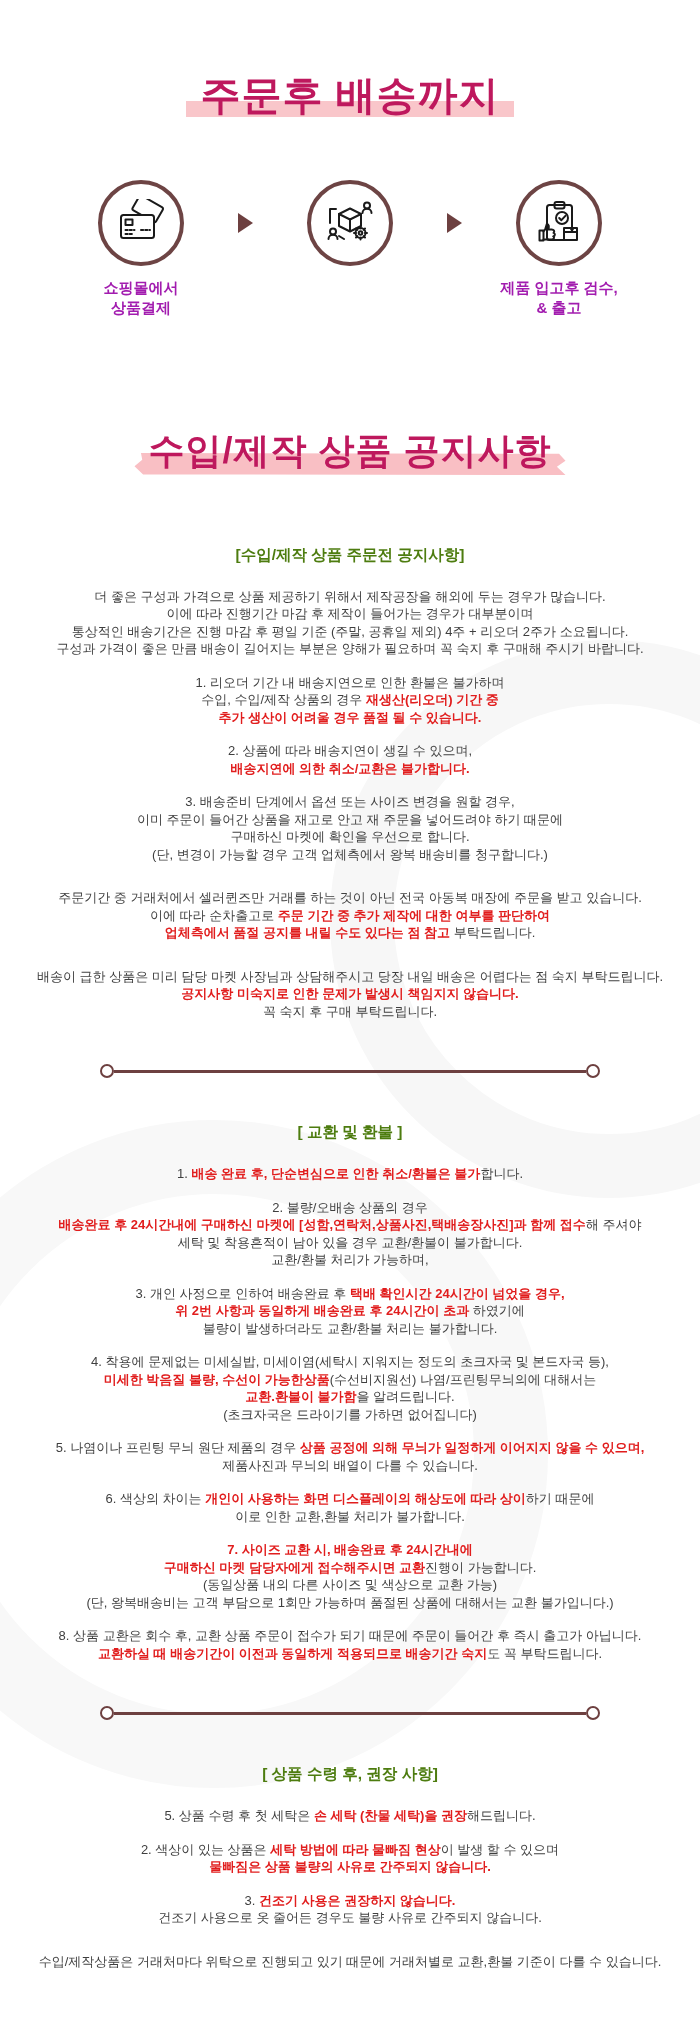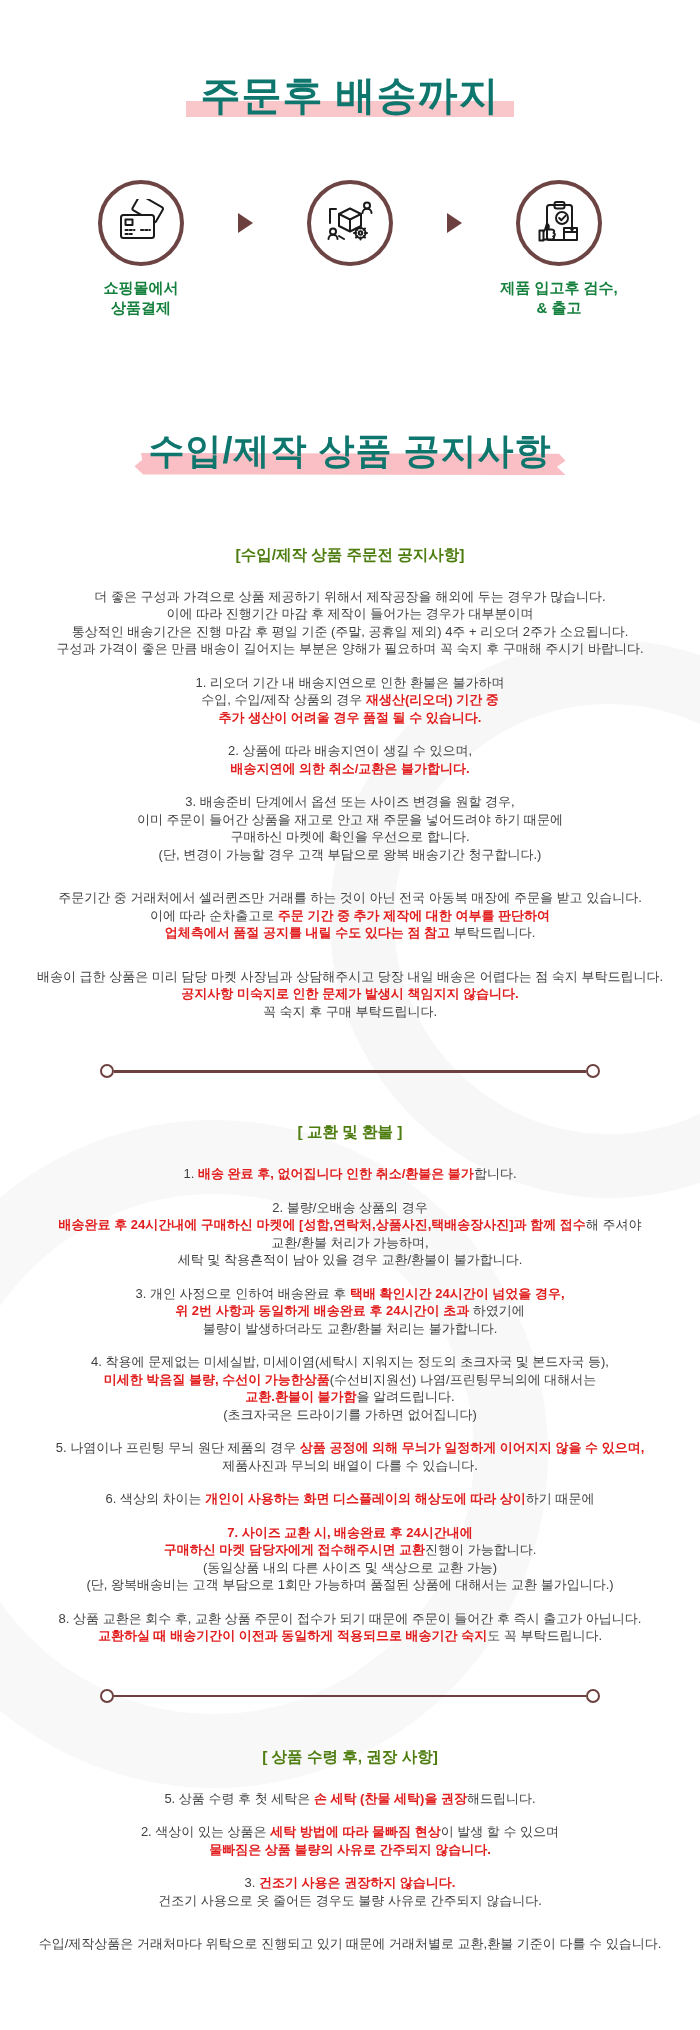--- a/index.html
+++ b/index.html
@@ -7,34 +7,34 @@
   .page{position:relative;width:700px;min-height:2030px;margin:0 auto;background:#fff;overflow:hidden;}
   .content{position:relative;z-index:1;padding:46px 20px 60px;text-align:center;}
 
   
   .wm{position:absolute;z-index:0;border-radius:50%;pointer-events:none;}
   .wm1{top:640px;left:330px;width:430px;height:430px;border:64px solid #f7f7f7;}
   .wm2{top:1120px;left:-120px;width:520px;height:520px;border:74px solid #f8f8f8;}
 
   
   .big-title{display:inline-block;position:relative;font-size:40px;font-weight:800;
-    color:#0f766e;letter-spacing:1px;line-height:1.1;}
+    color:#be185d;letter-spacing:1px;line-height:1.1;}
   .big-title .hl{position:absolute;left:-14px;right:-14px;bottom:0;height:16px;
     background:#f9c6ca;z-index:-1;}
   .title2-wrap{margin-top:84px;}
   .big-title.t2 .hl{height:22px;bottom:-4px;background:#f9bfc4;
     clip-path:polygon(1.5% 0,98.5% 3%,100% 35%,98% 62%,100% 100%,2% 97%,0 60%,1.8% 30%);}
 
   
   .steps{display:flex;justify-content:center;align-items:flex-start;margin:36px 0 0;}
   .step{display:flex;flex-direction:column;align-items:center;width:190px;}
   .circle{width:78px;height:78px;border:4px solid #6d4444;border-radius:50%;
     display:flex;align-items:center;justify-content:center;background:#fff;}
   .circle svg{width:48px;height:48px;}
-  .step-label{margin-top:12px;font-size:15px;line-height:20px;font-weight:bold;color:#15803d;}
+  .step-label{margin-top:12px;font-size:15px;line-height:20px;font-weight:bold;color:#a21caf;}
   .arrow{width:0;height:0;border-left:15px solid #6d4040;border-top:10px solid transparent;
     border-bottom:10px solid transparent;margin:33px 2px 0;}
 
   
   .sec{margin-top:44px;}
   .sec-heading{font-size:15.5px;font-weight:bold;color:#4d7c0f;margin-bottom:22px;}
   .para{font-size:13px;line-height:17.5px;margin-bottom:16px;}
   .para.xl{margin-top:26px;}
   .para .red{color:#e11d1d;font-weight:bold;}
 
@@ -138,21 +138,21 @@
           <div class="line"><span class="red">추가 생산이 어려울 경우 품절 될 수 있습니다.</span></div>
         </div>
         <div class="para">
           <div class="line"><span>2. 상품에 따라 배송지연이 생길 수 있으며,</span></div>
           <div class="line"><span class="red">배송지연에 의한 취소/교환은 불가합니다.</span></div>
         </div>
         <div class="para">
           <div class="line"><span>3. 배송준비 단계에서 옵션 또는 사이즈 변경을 원할 경우,</span></div>
           <div class="line"><span>이미 주문이 들어간 상품을 재고로 안고 재 주문을 넣어드려야 하기 때문에</span></div>
           <div class="line"><span>구매하신 마켓에 확인을 우선으로 합니다.</span></div>
-          <div class="line"><span>(단, 변경이 가능할 경우 고객 부담으로 왕복 배송기간 청구합니다.)</span></div>
+          <div class="line"><span>(단, 변경이 가능할 경우 고객 업체측에서 왕복 배송비를 청구합니다.)</span></div>
         </div>
         <div class="para xl">
           <div class="line"><span>주문기간 중 거래처에서 셀러퀸즈만 거래를 하는 것이 아닌 전국 아동복 매장에 주문을 받고 있습니다.</span></div>
           <div class="line"><span>이에 따라 순차출고로 </span><span class="red">주문 기간 중 추가 제작에 대한 여부를 판단하여</span></div>
           <div class="line"><span class="red">업체측에서 품절 공지를 내릴 수도 있다는 점 참고</span><span> 부탁드립니다.</span></div>
         </div>
         <div class="para xl">
           <div class="line"><span>배송이 급한 상품은 미리 담당 마켓 사장님과 상담해주시고 당장 내일 배송은 어렵다는 점 숙지 부탁드립니다.</span></div>
           <div class="line"><span class="red">공지사항 미숙지로 인한 문제가 발생시 책임지지 않습니다.</span></div>
           <div class="line"><span>꼭 숙지 후 구매 부탁드립니다.</span></div>
@@ -162,45 +162,46 @@
     <div class="divider">
         <span class="dot"></span>
         <span class="rule"></span>
         <span class="dot"></span>
       </div>
 
     
     <section class="sec">
         <div class="sec-heading">[ 교환 및 환불 ]</div>
         <div class="para">
-          <div class="line"><span>1. </span><span class="red">배송 완료 후, 없어집니다 인한 취소/환불은 불가</span><span>합니다.</span></div>
+          <div class="line"><span>1. </span><span class="red">배송 완료 후, 단순변심으로 인한 취소/환불은 불가</span><span>합니다.</span></div>
         </div>
         <div class="para">
           <div class="line"><span>2. 불량/오배송 상품의 경우</span></div>
           <div class="line"><span class="red">배송완료 후 24시간내에 구매하신 마켓에 [성함,연락처,상품사진,택배송장사진]과 함께 접수</span><span>해 주셔야</span></div>
+          <div class="line"><span>세탁 및 착용흔적이 남아 있을 경우 교환/환불이 불가합니다.</span></div>
           <div class="line"><span>교환/환불 처리가 가능하며,</span></div>
-          <div class="line"><span>세탁 및 착용흔적이 남아 있을 경우 교환/환불이 불가합니다.</span></div>
         </div>
         <div class="para">
           <div class="line"><span>3. 개인 사정으로 인하여 배송완료 후 </span><span class="red">택배 확인시간 24시간이 넘었을 경우,</span></div>
           <div class="line"><span class="red">위 2번 사항과 동일하게 배송완료 후 24시간이 초과</span><span> 하였기에</span></div>
           <div class="line"><span>불량이 발생하더라도 교환/환불 처리는 불가합니다.</span></div>
         </div>
         <div class="para">
           <div class="line"><span>4. 착용에 문제없는 미세실밥, 미세이염(세탁시 지워지는 정도의 초크자국 및 본드자국 등),</span></div>
           <div class="line"><span class="red">미세한 박음질 불량, 수선이 가능한상품</span><span>(수선비지원선) 나염/프린팅무늬의에 대해서는</span></div>
           <div class="line"><span class="red">교환.환불이 불가함</span><span>을 알려드립니다.</span></div>
           <div class="line"><span>(초크자국은 드라이기를 가하면 없어집니다)</span></div>
         </div>
         <div class="para">
           <div class="line"><span>5. 나염이나 프린팅 무늬 원단 제품의 경우 </span><span class="red">상품 공정에 의해 무늬가 일정하게 이어지지 않을 수 있으며,</span></div>
           <div class="line"><span>제품사진과 무늬의 배열이 다를 수 있습니다.</span></div>
         </div>
         <div class="para">
           <div class="line"><span>6. 색상의 차이는 </span><span class="red">개인이 사용하는 화면 디스플레이의 해상도에 따라 상이</span><span>하기 때문에</span></div>
+          <div class="line"><span>이로 인한 교환,환불 처리가 불가합니다.</span></div>
         </div>
         <div class="para">
           <div class="line"><span class="red">7. 사이즈 교환 시, 배송완료 후 24시간내에</span></div>
           <div class="line"><span class="red">구매하신 마켓 담당자에게 접수해주시면 교환</span><span>진행이 가능합니다.</span></div>
           <div class="line"><span>(동일상품 내의 다른 사이즈 및 색상으로 교환 가능)</span></div>
           <div class="line"><span>(단, 왕복배송비는 고객 부담으로 1회만 가능하며 품절된 상품에 대해서는 교환 불가입니다.)</span></div>
         </div>
         <div class="para">
           <div class="line"><span>8. 상품 교환은 회수 후, 교환 상품 주문이 접수가 되기 때문에 주문이 들어간 후 즉시 출고가 아닙니다.</span></div>
           <div class="line"><span class="red">교환하실 때 배송기간이 이전과 동일하게 적용되므로 배송기간 숙지</span><span>도 꼭 부탁드립니다.</span></div>

